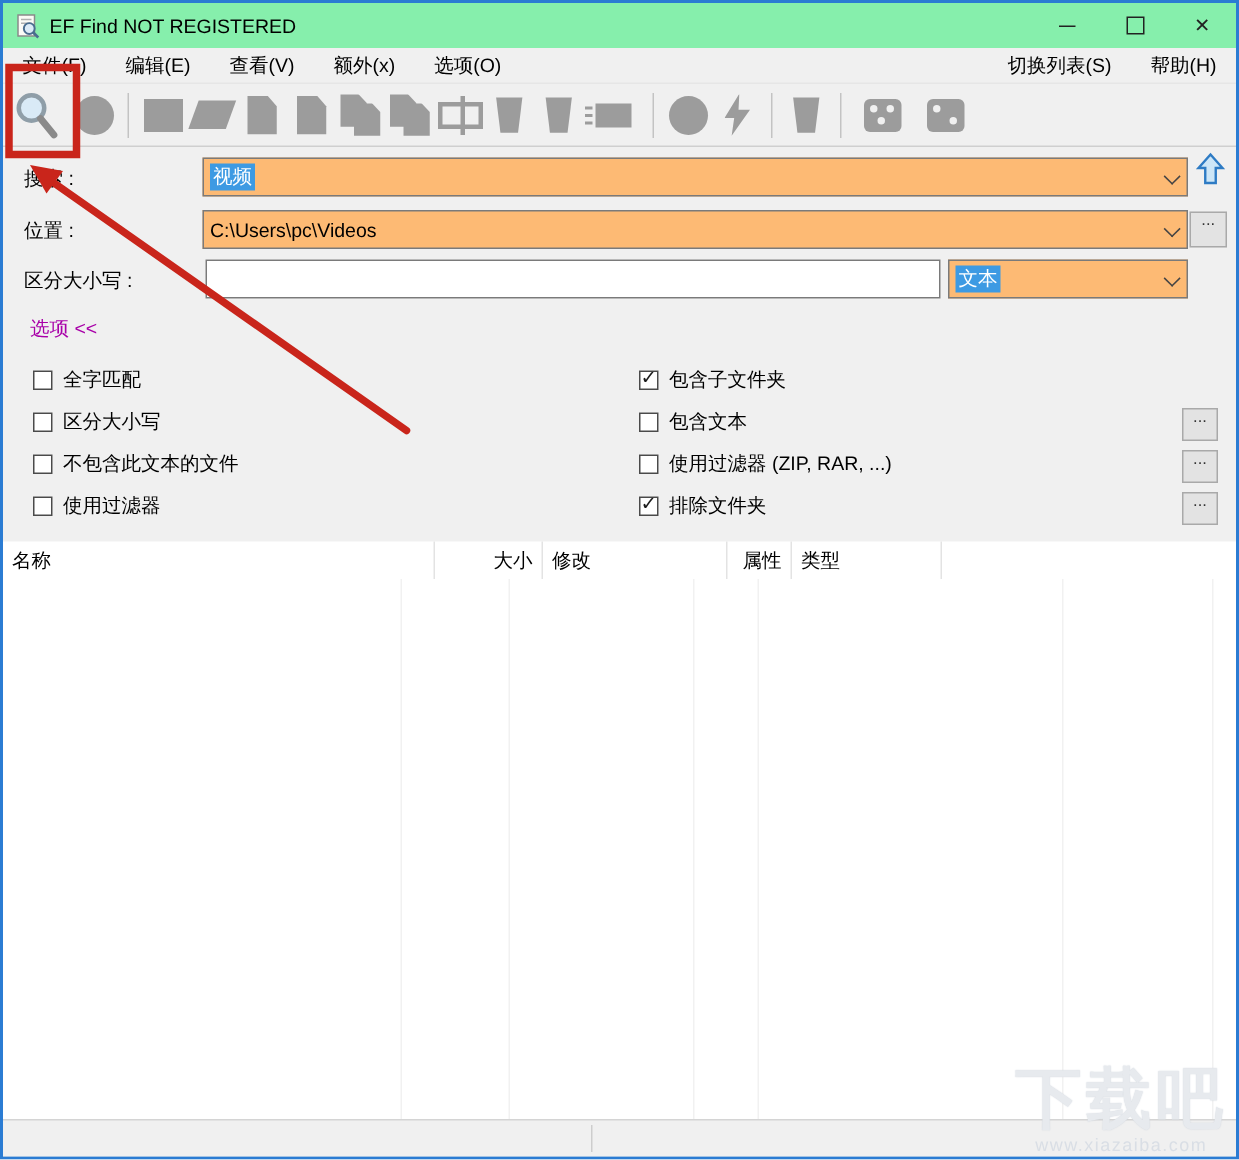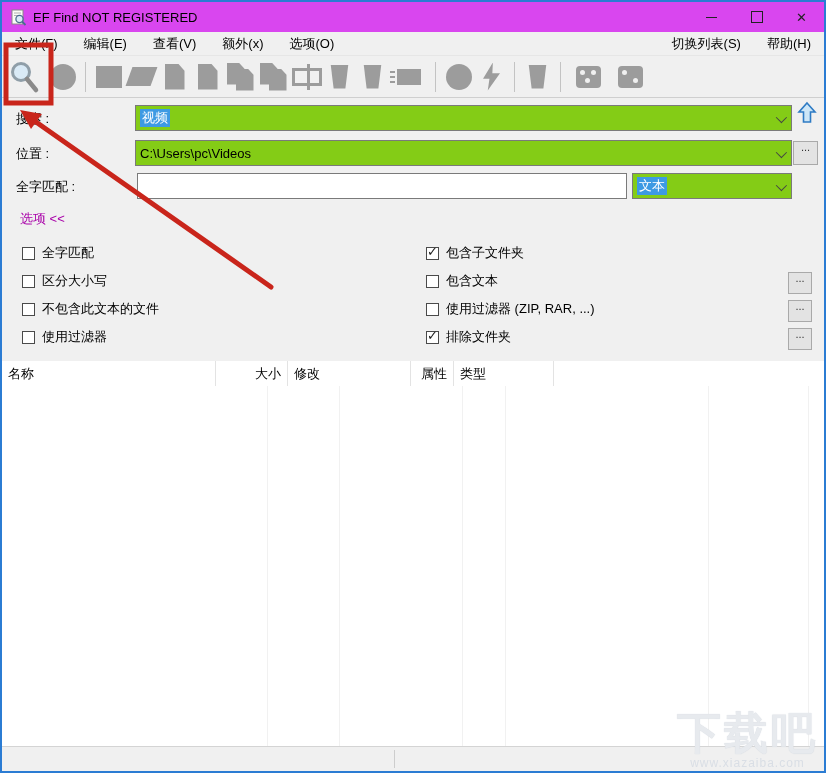--- a/index.html
+++ b/index.html
@@ -1,19 +1,19 @@
 <!DOCTYPE html>
 <html><head>
 <meta charset="utf-8">
 <style>
   html,body{margin:0;padding:0;background:#fff;font-family:"Liberation Sans","DejaVu Sans",sans-serif;}
   .win{position:relative;width:826px;height:773px;box-sizing:border-box;border:2px solid #2b7cd3;background:#f0f0f0;overflow:hidden;}
 
   
-  .titlebar{position:absolute;left:0;right:0;top:0;height:30px;background:#d946ef;display:flex;align-items:center;}
+  .titlebar{position:absolute;left:0;right:0;top:0;height:30px;background:#86efac;display:flex;align-items:center;}
   .appicon{width:17px;height:17px;margin:0 6px 0 8px;flex:0 0 auto;}
   .title{font-size:13px;color:#000;}
   .wincontrols{margin-left:auto;display:flex;height:100%;}
   .winbtn{width:45px;height:100%;display:flex;align-items:center;justify-content:center;font-size:13px;color:#222;}
   .min-glyph{width:11px;height:1px;background:#222;display:block;}
   .max-glyph{width:10px;height:10px;border:1px solid #222;display:block;}
 
   
   .menubar{position:absolute;left:0;right:0;top:30px;height:23px;background:#f0f0f0;display:flex;align-items:center;font-size:13px;border-bottom:1px solid #e6e6e6;}
   .menuitem{padding:3px 13px;color:#000;}
@@ -38,21 +38,21 @@
   .i-copy .p1{left:0;top:0;}
   .i-copy .p2{left:9px;top:6px;}
   .i-dice{width:25px;height:22px;border-radius:4px;position:relative;}
   .i-dice .d{position:absolute;width:5px;height:5px;border-radius:50%;background:#f0f0f0;}
   .i-list{width:24px;height:16px;position:relative;}
   .i-list:before{content:"";position:absolute;left:-7px;top:2px;width:5px;height:2px;background:#9c9c9c;box-shadow:0 5px 0 #9c9c9c,0 10px 0 #9c9c9c;}
 
   
   .formpanel{position:absolute;left:0;right:0;top:96px;height:263px;background:#f0f0f0;font-size:13px;}
   .flabel{position:absolute;color:#000;}
-  .combo{position:absolute;height:26px;box-sizing:border-box;background:#84cc16;border:1px solid #7a7a7a;display:flex;align-items:center;padding:0 22px 0 4px;}
+  .combo{position:absolute;height:26px;box-sizing:border-box;background:#fdba74;border:1px solid #7a7a7a;display:flex;align-items:center;padding:0 22px 0 4px;}
   .chev{position:absolute;right:7px;top:9px;width:7px;height:7px;border-right:1.4px solid #444;border-bottom:1.4px solid #444;transform:rotate(45deg) translateY(-2px);}
   .sel-chip{background:#3d9ae3;color:#fff;padding:0 2px;}
   .textinput{position:absolute;height:26px;box-sizing:border-box;background:#fff;border:1px solid #7a7a7a;display:flex;align-items:center;padding:0 4px;}
   .browse-btn{position:absolute;box-sizing:border-box;background:#e3e3e3;border:1px solid #a9a9a9;font-size:11px;color:#333;display:flex;align-items:flex-start;justify-content:center;line-height:10px;}
   .optlink{position:absolute;color:#a800a8;}
   .cbrow{position:absolute;display:flex;align-items:center;}
   .checkbox{width:13px;height:13px;box-sizing:border-box;background:#fff;border:1px solid #4a4a4a;margin-right:7px;position:relative;flex:0 0 auto;}
   .checkbox .ck{position:absolute;left:0px;top:-4px;font-size:13px;font-weight:bold;color:#1a1a1a;}
   .cblabel{color:#000;}
 
@@ -199,21 +199,21 @@
       <polygon points="11,2 19,11 14.5,11 14.5,21 7.5,21 7.5,11 3,11" fill="#cde6f7" stroke="#2e7bc4" stroke-width="1.6"></polygon>
     </svg>
 
     <span class="flabel" style="left:14px;top:47px">位置 :</span>
     <div class="combo" style="left:133px;top:42px;width:657px">
       <span>C:\Users\pc\Videos</span>
       <span class="chev"></span>
     </div>
     <span class="browse-btn" style="left:791px;top:43px;width:25px;height:24px">...</span>
 
-    <span class="flabel" style="left:14px;top:80px">全字匹配 :</span>
+    <span class="flabel" style="left:14px;top:80px">区分大小写 :</span>
     <div class="textinput" style="left:135px;top:75px;width:490px">
       <span></span>
     </div>
     <div class="combo" style="left:630px;top:75px;width:160px">
       <span class="sel-chip">文本</span>
       <span class="chev"></span>
     </div>
 
     <span class="optlink" style="left:18px;top:112px">选项  &lt;&lt;</span>
 
@@ -254,21 +254,21 @@
         </span>
       <span class="cblabel">排除文件夹</span>
     </div>
 
     <span class="browse-btn" style="left:786px;top:174px;width:24px;height:22px">...</span>
     <span class="browse-btn" style="left:786px;top:202px;width:24px;height:22px">...</span>
     <span class="browse-btn" style="left:786px;top:230px;width:24px;height:22px">...</span>
   </div>
 
   <div class="theader">
-    <span class="hcell" style="width:214px">名称</span>
+    <span class="hcell" style="width:288px">名称</span>
     <span class="hcell r" style="width:72px">大小</span>
     <span class="hcell" style="width:123px">修改</span>
     <span class="hcell r" style="width:43px">属性</span>
     <span class="hcell" style="width:100px">类型</span>
     <span class="hcell" style="flex:1;border-right:none"></span>
   </div>
 
   <div class="tbody">
     <span class="colline" style="left:265px"></span>
     <span class="colline" style="left:337px"></span>

